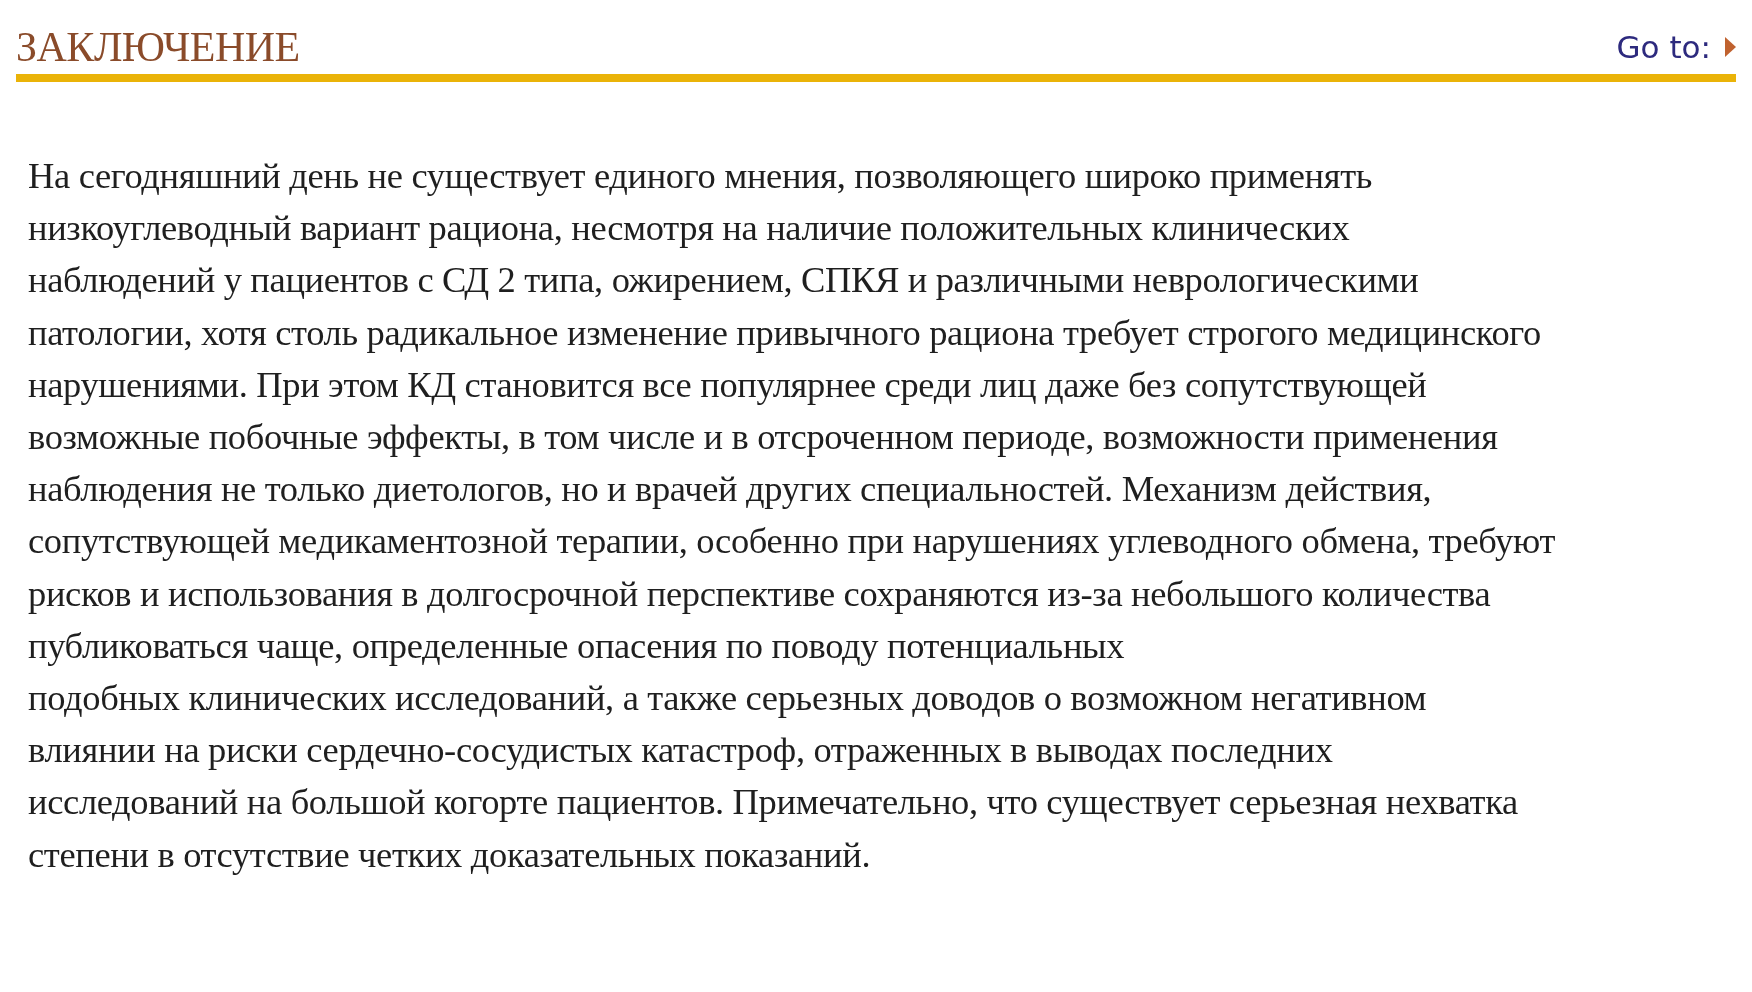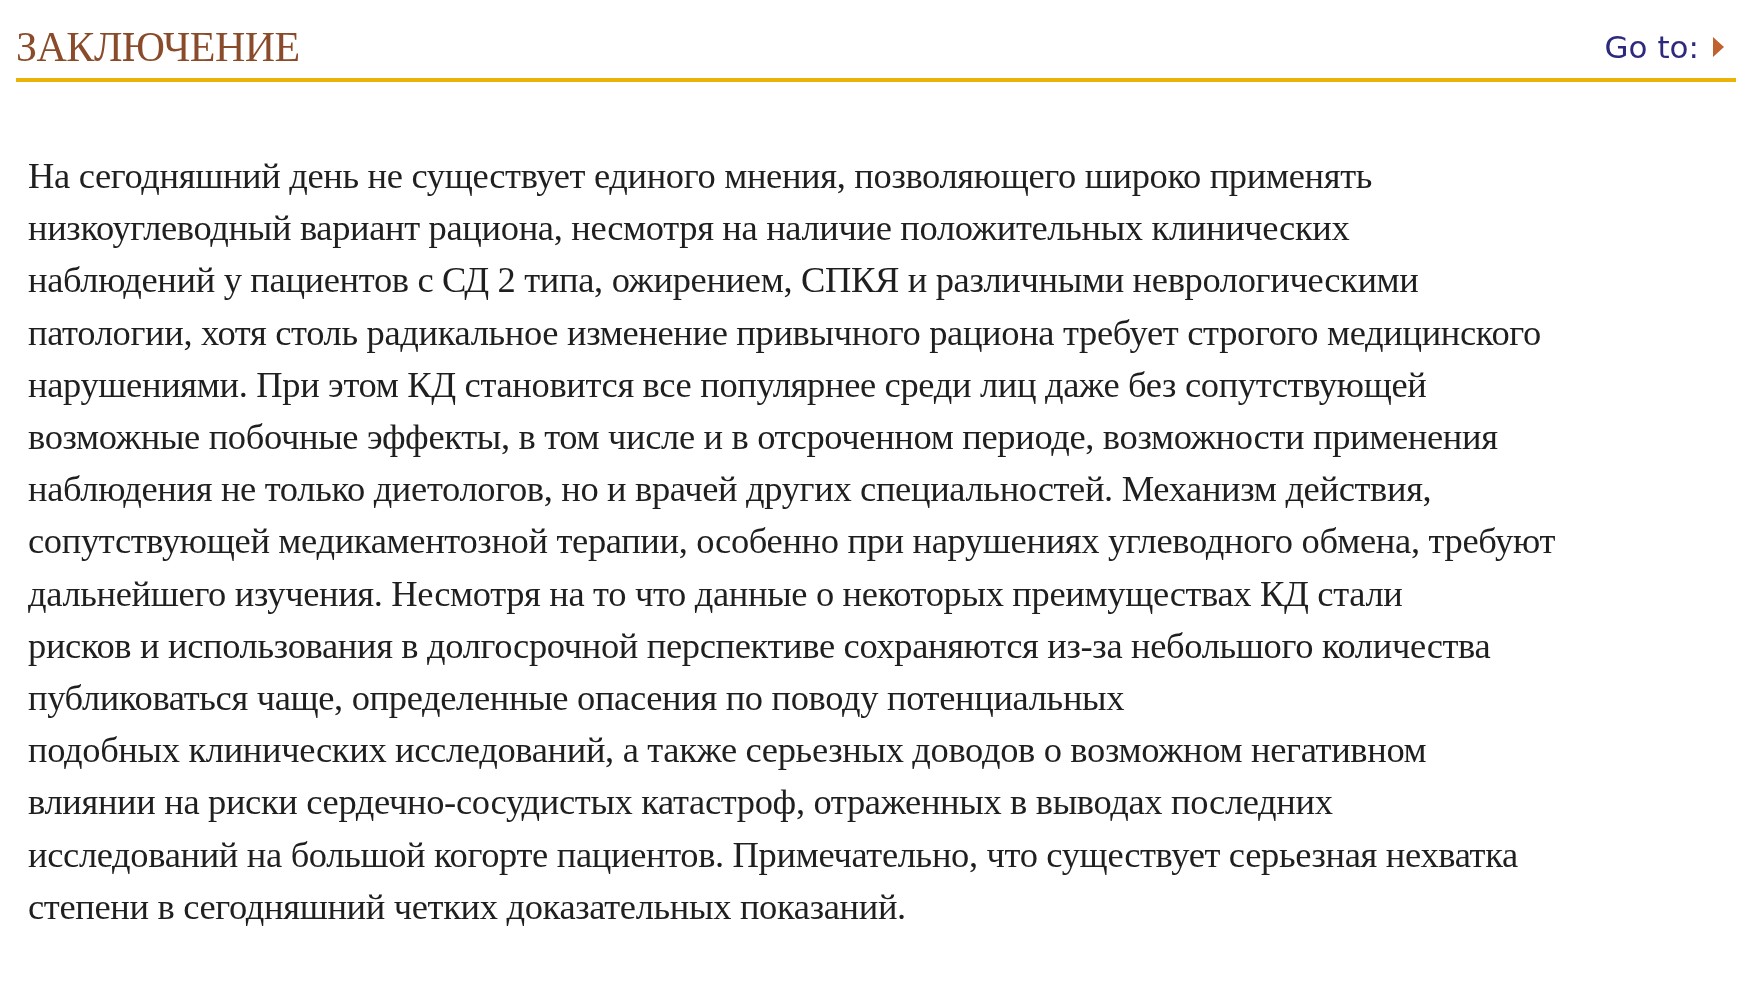--- a/index.html
+++ b/index.html
@@ -15,38 +15,38 @@
     }
     .section {
       position: absolute;
       left: 16px;
       top: 0;
       width: 1720px;
     }
     .section-header {
       position: relative;
       height: 82px;
-      border-bottom: 4px solid #eab308;
+      border-bottom: 8px solid #eab308;
       box-sizing: border-box;
     }
     .section-title {
       position: absolute;
       left: 0;
       top: 22px;
       margin: 0;
       font-family: "Liberation Serif", "DejaVu Serif", serif;
       font-weight: normal;
       font-size: 42px;
       line-height: 50px;
       color: #8a4b2a;
       letter-spacing: -0.5px;
     }
     .goto {
       position: absolute;
-      right: 12px;
+      right: 0;
       top: 27px;
       display: flex;
       align-items: center;
       cursor: pointer;
       text-decoration: none;
       text-align: right;
     }
     .goto-label {
       font-family: "DejaVu Sans", "Liberation Sans", sans-serif;
       font-size: 31px;
@@ -90,21 +90,20 @@
 
   <p class="section-body">
     <span class="line">На сегодняшний день не существует единого мнения, позволяющего широко применять</span>
     <span class="line">низкоуглеводный вариант рациона, несмотря на наличие положительных клинических</span>
     <span class="line">наблюдений у пациентов с СД 2 типа, ожирением, СПКЯ и различными неврологическими</span>
     <span class="line">патологии, хотя столь радикальное изменение привычного рациона требует строгого медицинского</span>
     <span class="line">нарушениями. При этом КД становится все популярнее среди лиц даже без сопутствующей</span>
     <span class="line">возможные побочные эффекты, в том числе и в отсроченном периоде, возможности применения</span>
     <span class="line">наблюдения не только диетологов, но и врачей других специальностей. Механизм действия,</span>
     <span class="line">сопутствующей медикаментозной терапии, особенно при нарушениях углеводного обмена, требуют</span>
-    <span class="line">дальнейшего изучения. Несмотря на то что данные о некоторых преимуществах КД стали</span>
     <span class="line">рисков и использования в долгосрочной перспективе сохраняются из-за небольшого количества</span>
     <span class="line">публиковаться чаще, определенные опасения по поводу потенциальных</span>
     <span class="line">подобных клинических исследований, а также серьезных доводов о возможном негативном</span>
     <span class="line">влиянии на риски сердечно-сосудистых катастроф, отраженных в выводах последних</span>
     <span class="line">исследований на большой когорте пациентов. Примечательно, что существует серьезная нехватка</span>
-    <span class="line">степени в сегодняшний четких доказательных показаний.</span>
+    <span class="line">степени в отсутствие четких доказательных показаний.</span>
   </p>
 </div>
 
 </body></html>

